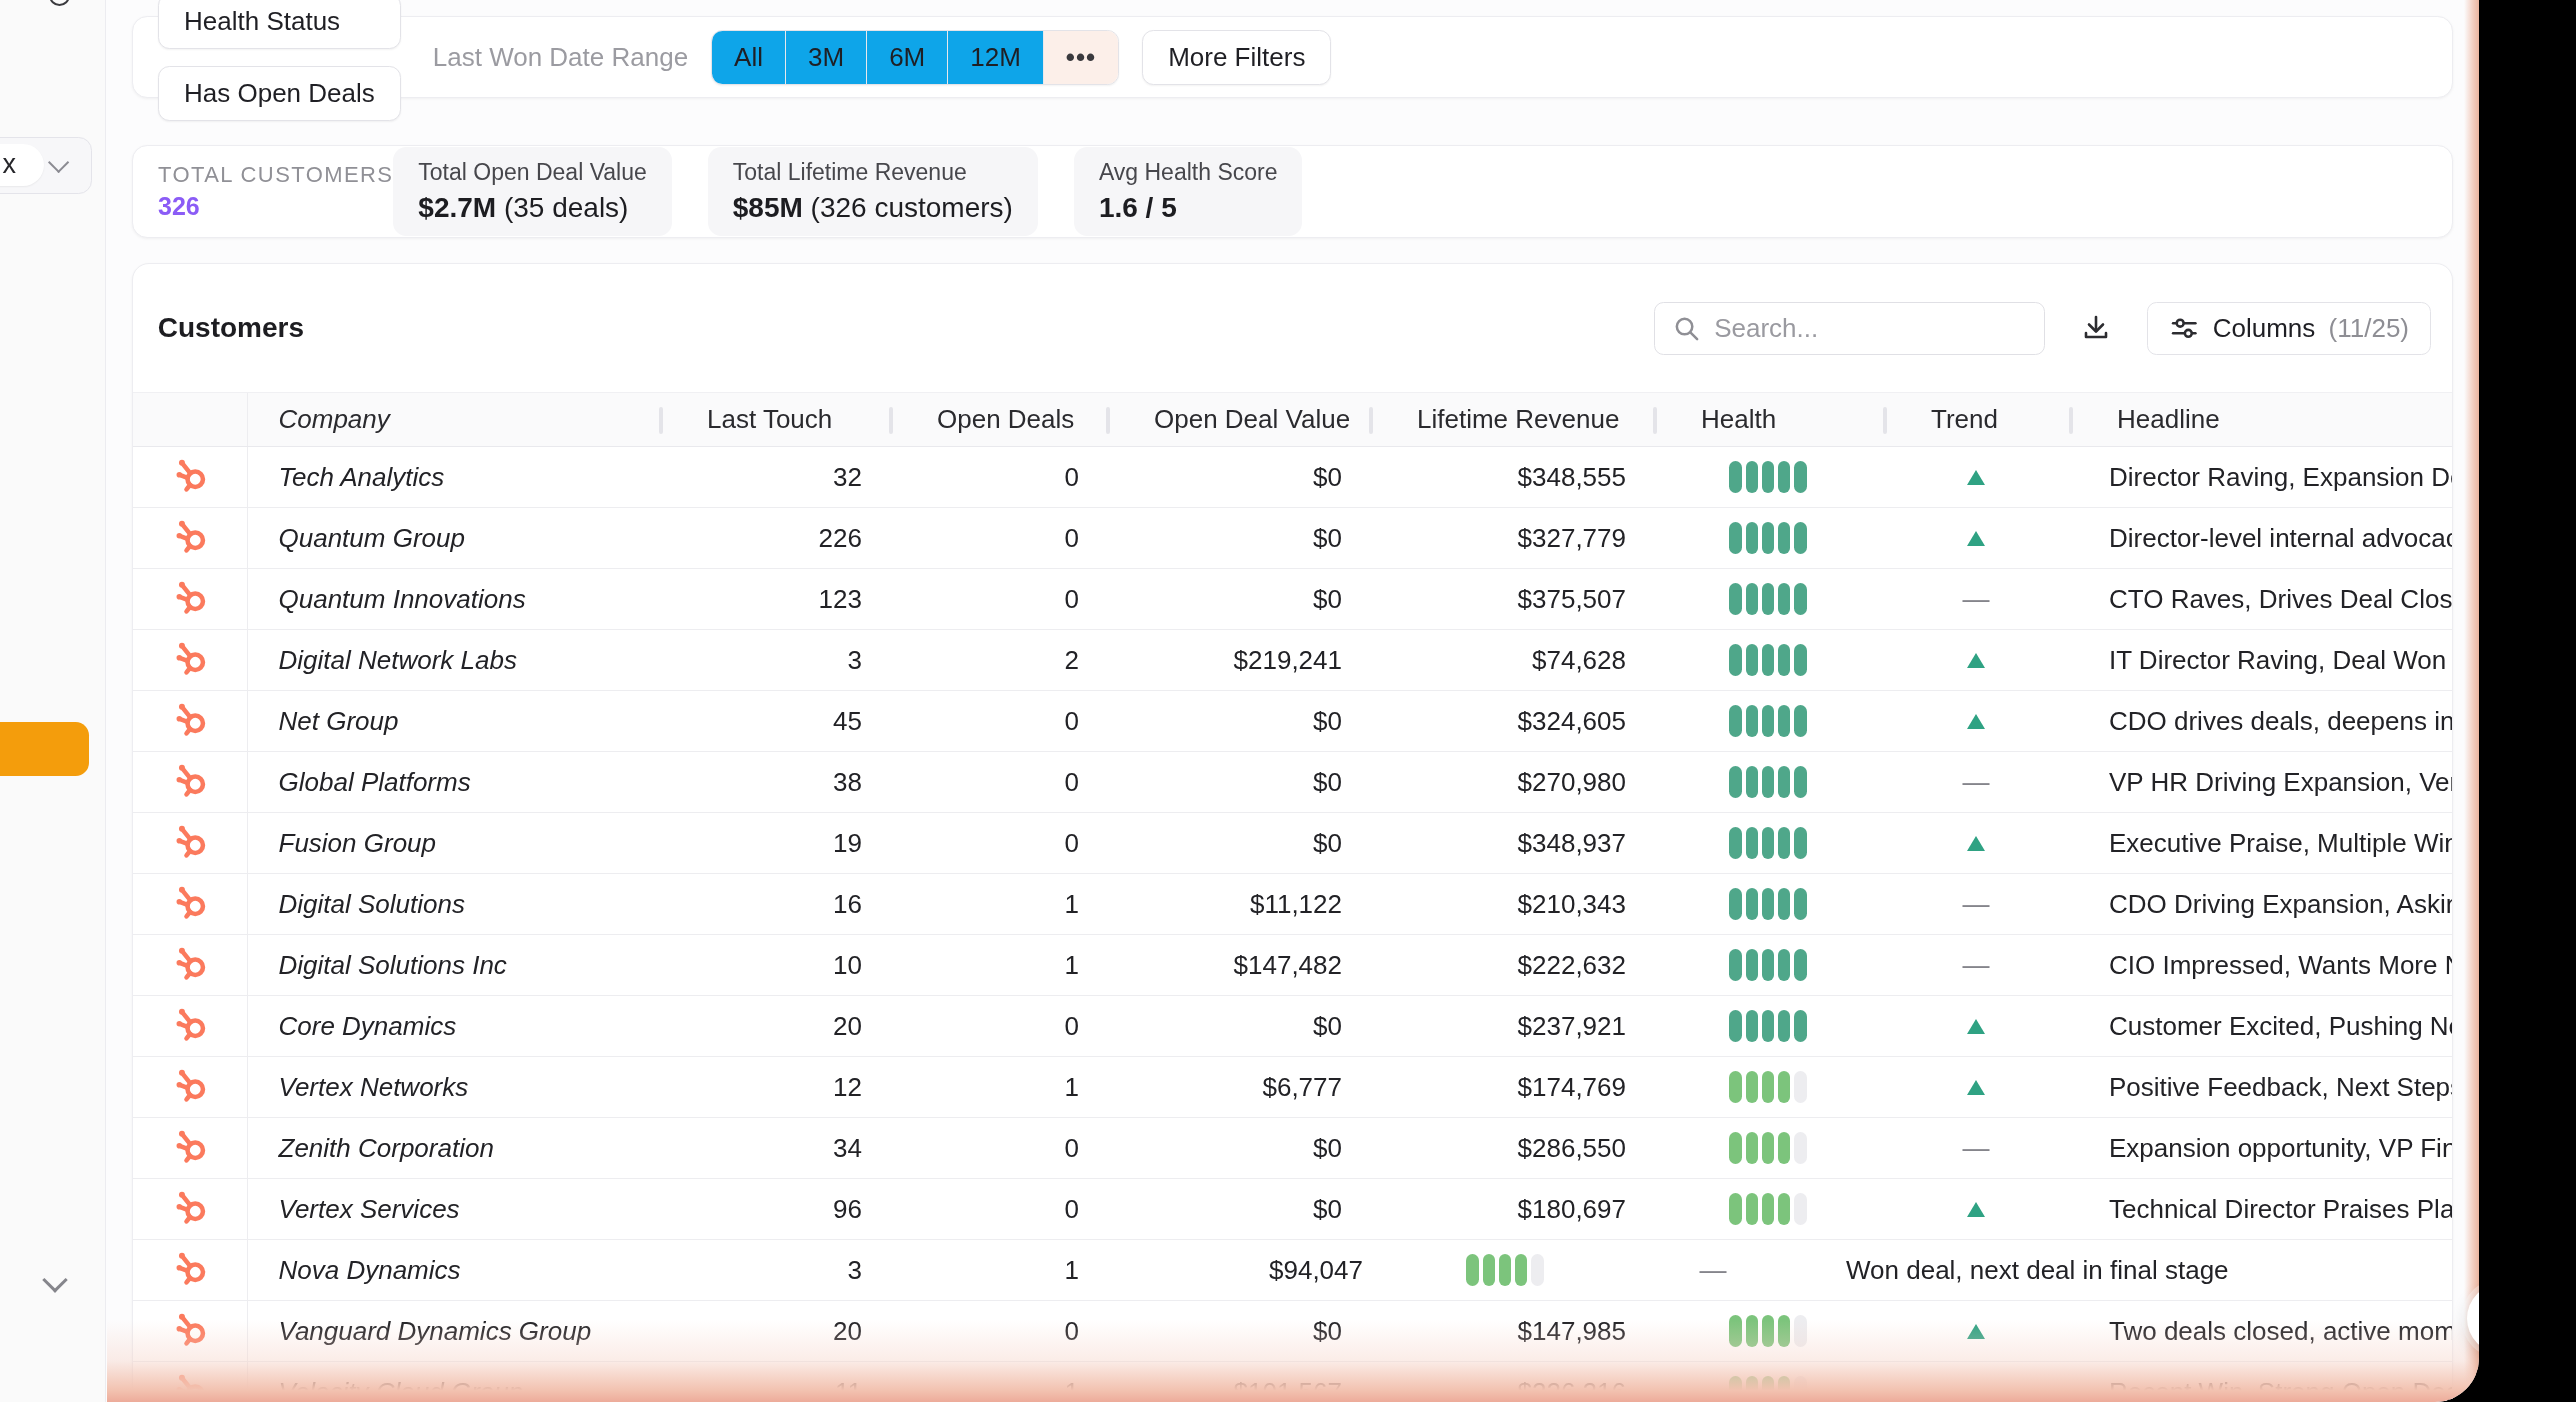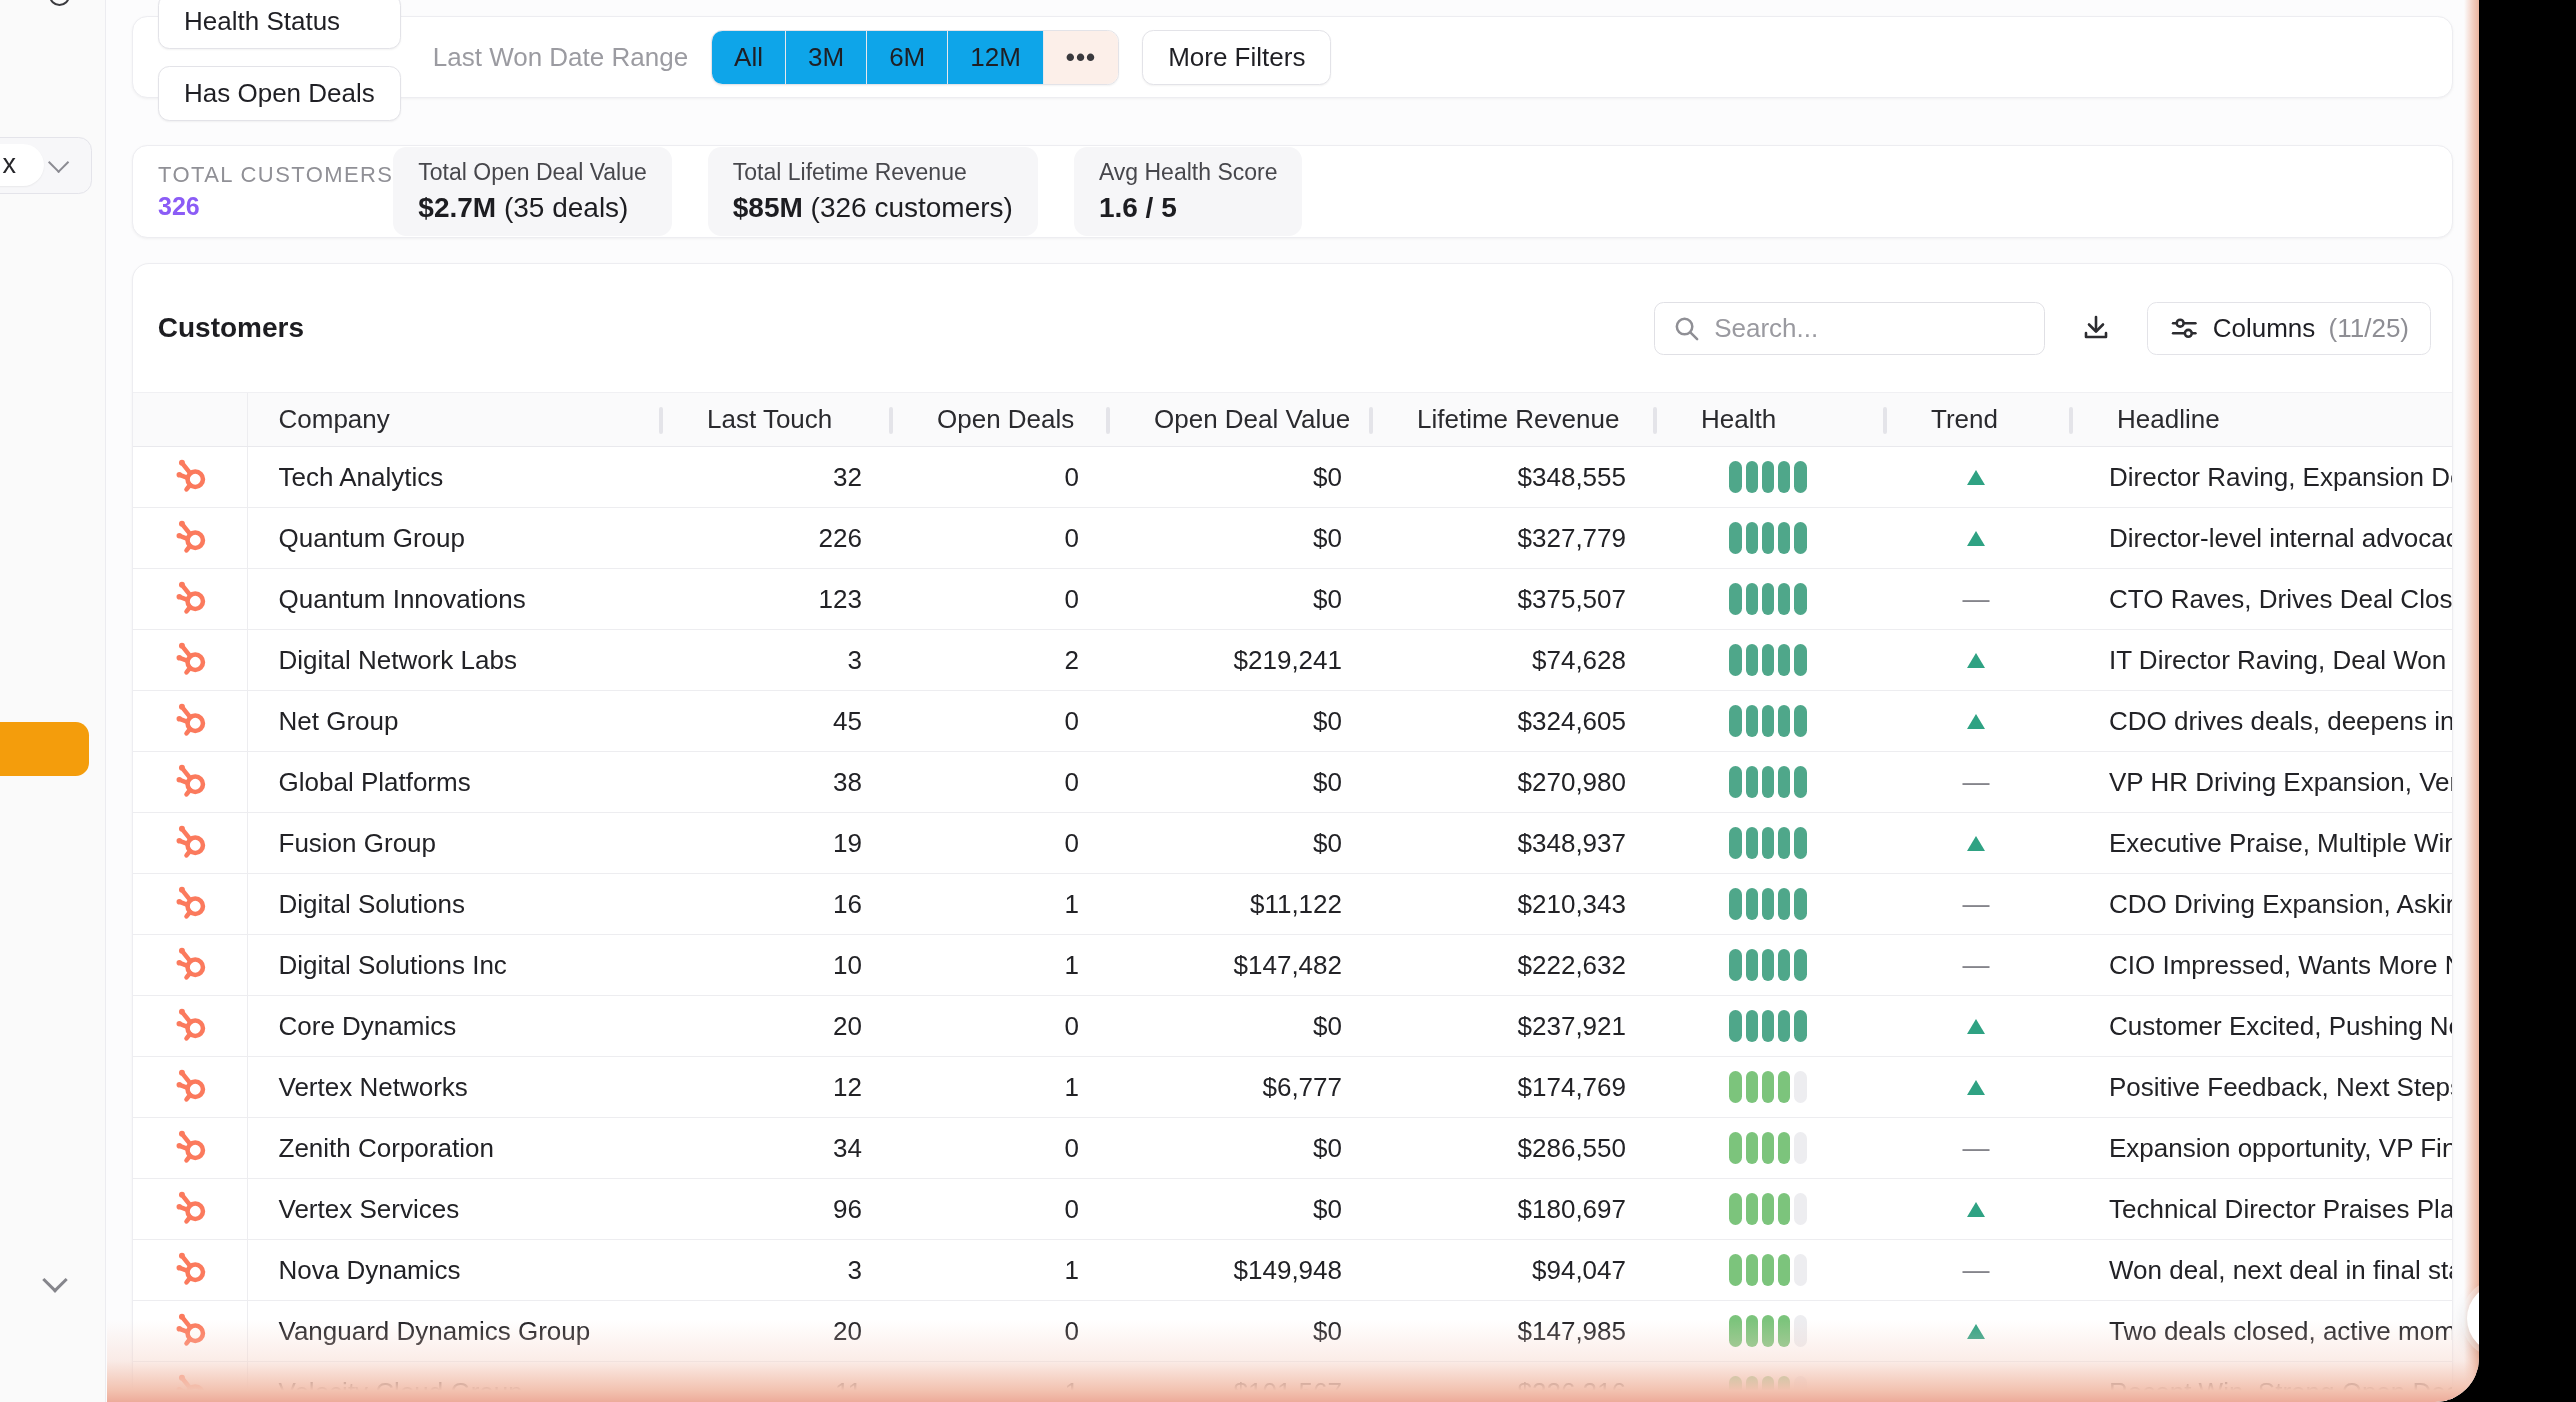--- a/index.html
+++ b/index.html
@@ -99,21 +99,21 @@
     height:53px; border:1.4px solid #e3e3e8; border-radius:9.5px; background:#fff;
     display:flex; align-items:center; gap:13.3px; padding:0 21px; font-size:26px; color:#1f1f24; font-family:inherit;
   }
   .columns-count { color:#8e8e94; }
 
   
   .thead { display:flex; height:55px; background:#fafafb; border-top:1px solid #f0f0f3; border-bottom:1px solid #e9e9ed; align-items:center; }
   .trow { display:flex; height:61px; border-bottom:1px solid #ededf0; align-items:center; background:#fff; }
   .cell { height:100%; display:flex; align-items:center; overflow:hidden; position:relative; }
   .col-icon { width:115px; border-right:1px solid #ededf0; justify-content:center; flex:none; }
-  .col-company { width:411px; padding-left:30.5px; flex:none; }
+  .col-company { width:411px; padding-left:30.5px; flex:none;font-style:italic; }
   .col-last { width:230px; flex:none; }
   .col-deals { width:217px; flex:none; }
   .col-odv { width:263px; flex:none; }
   .col-ltr { width:284px; flex:none; }
   .col-health { width:230px; justify-content:center; flex:none; }
   .col-trend { width:186px; justify-content:center; flex:none; }
   .col-headline { flex:1; padding-left:40px; }
   .num { justify-content:flex-end; padding-right:27px; }
   .thead .cell { font-size:26px; color:#2a2a2e; font-weight:500; }
   .thead .hcell { padding-left:48px; justify-content:flex-start; }
@@ -633,21 +633,20 @@
                     <line x1="12.2" y1="11.6" x2="8.2" y2="6.6"></line>
                     <circle cx="7.4" cy="5.6" r="1.7" fill="#FB7A5D" stroke="none"></circle>
                     <line x1="10.6" y1="14.2" x2="7.2" y2="12.9"></line>
                     <circle cx="5.9" cy="12.4" r="1.6" fill="#FB7A5D" stroke="none"></circle>
                     <line x1="12" y1="18.3" x2="10" y2="20.8"></line>
                   </svg></span>
               </div>
               <div class="cell col-company">Nova Dynamics</div>
               <div class="cell col-last num">3</div>
               <div class="cell col-deals num">1</div>
-              <div class="cell col-odv num">$149,948</div>
               <div class="cell col-ltr num">$94,047</div>
               <div class="cell col-health">
                 <div class="healthbar">
                   <span class="hseg f-med"></span>
                   <span class="hseg f-med"></span>
                   <span class="hseg f-med"></span>
                   <span class="hseg f-med"></span>
                   <span class="hseg"></span>
                 </div>
               </div>

